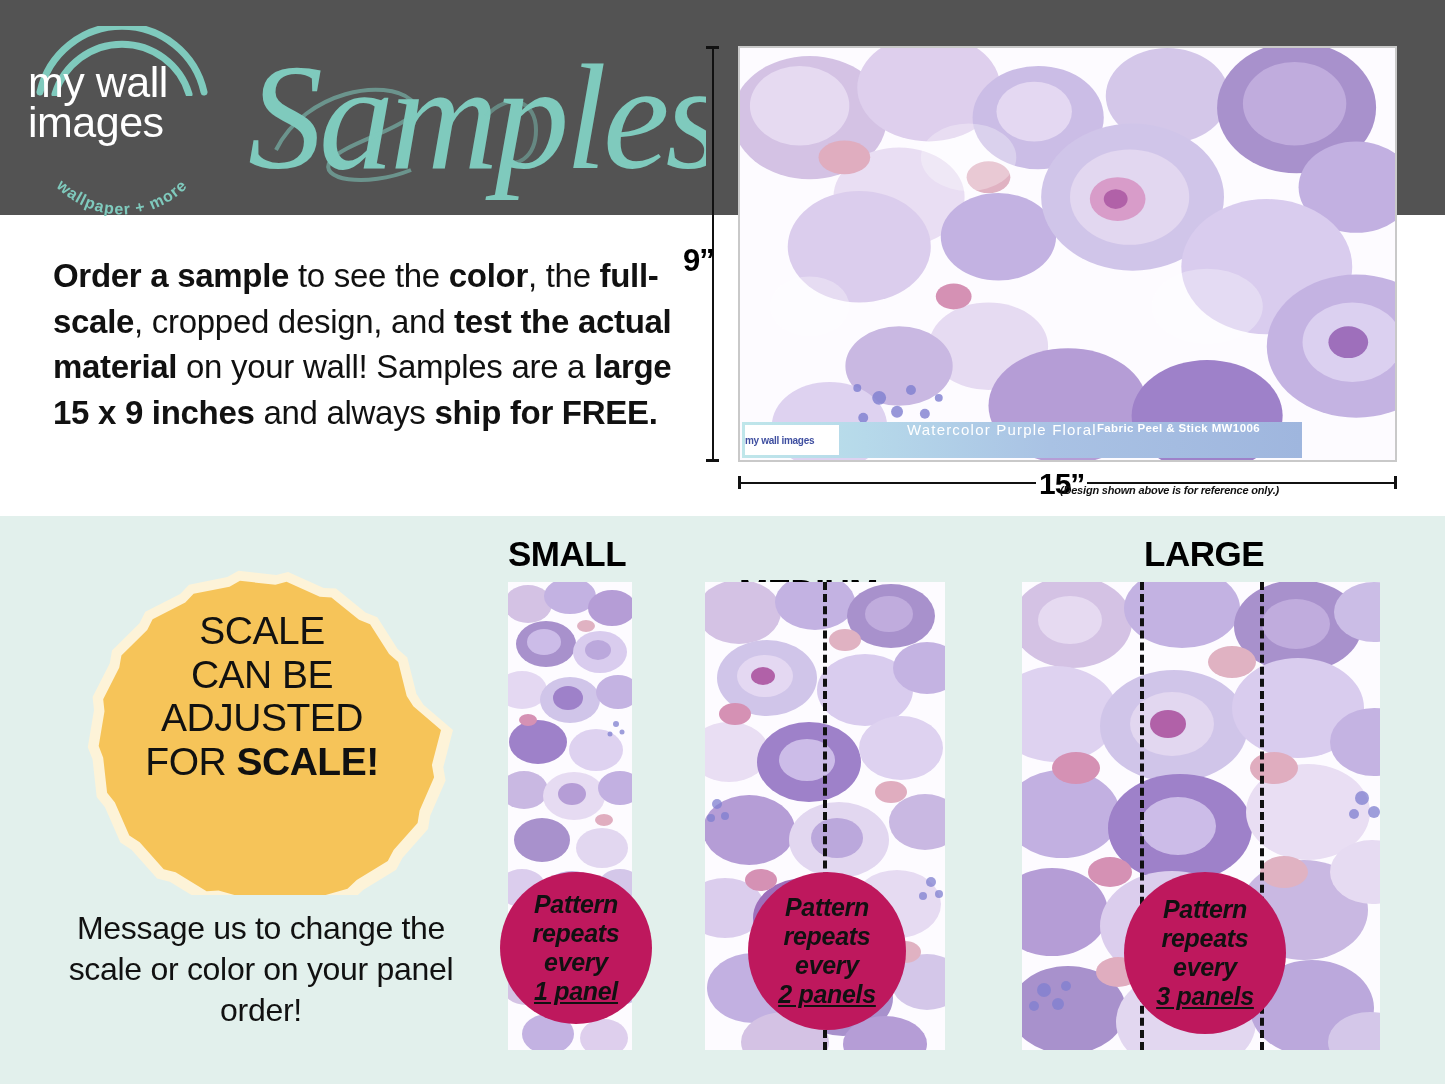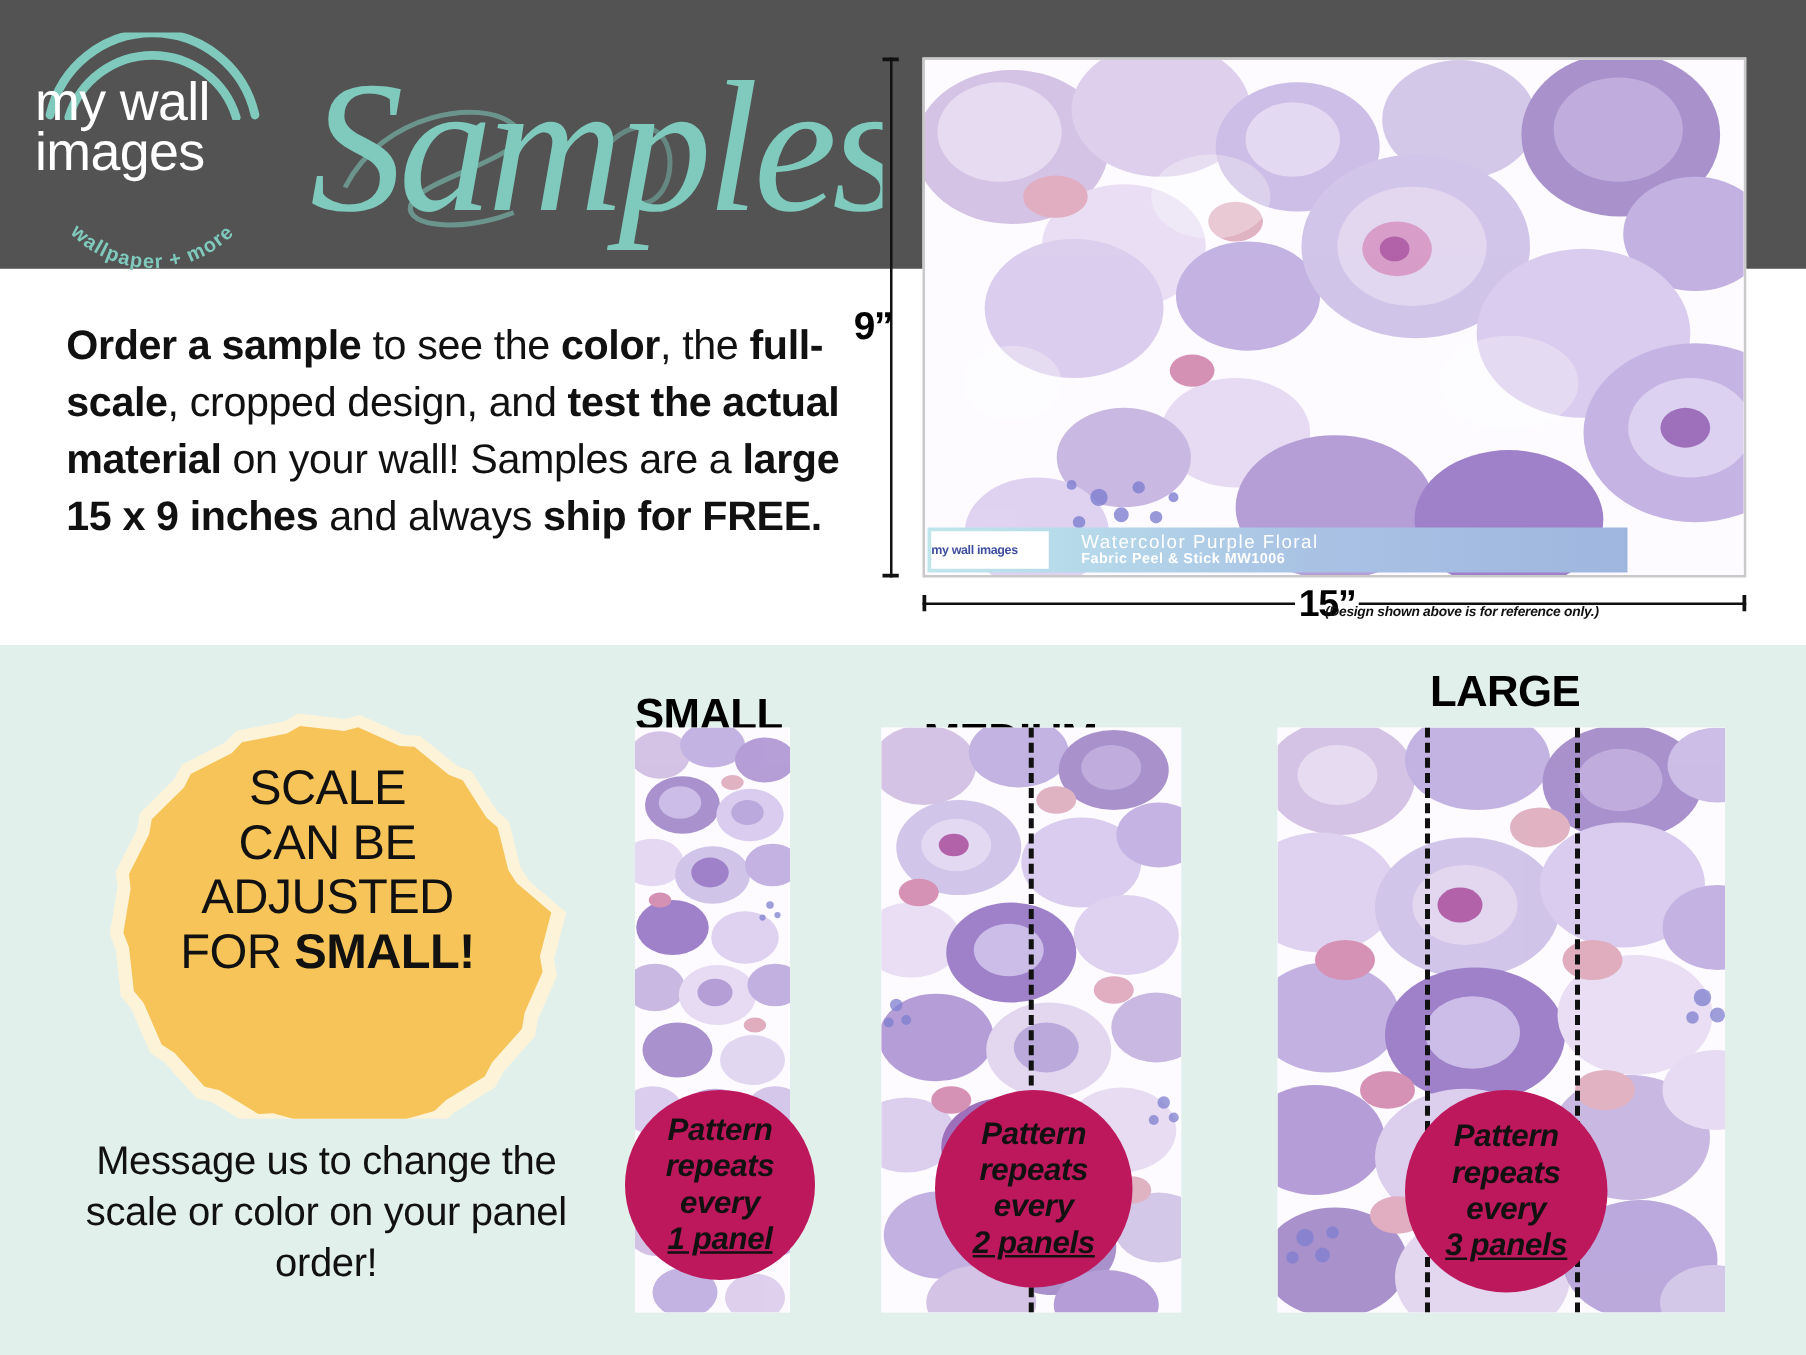--- a/index.html
+++ b/index.html
@@ -58,21 +58,21 @@
     background:linear-gradient(90deg,#bfe6ea 0%,#b6d9ea 22%,#a9c2e4 55%,#9fb6de 100%);
     display:flex;align-items:stretch;
   }
   .sl-logo{
     width:94px;background:#ffffff;margin:3px 0 3px 3px;
     display:flex;align-items:center;justify-content:flex-start;
     position:relative;
   }
   .sl-logo-txt{font-size:10px;color:#3f4fa0;font-weight:bold;letter-spacing:-0.3px;}
   .sl-text{
-    flex:1;padding-left:26px;display:flex;flex-direction:column;justify-content:center;
+    flex:1;padding-left:26px;display:flex;flex-direction:row;justify-content:center;
     color:#ffffff;
   }
   .sl-t1{font-size:15px;letter-spacing:1.2px;line-height:1.05;}
   .sl-t2{font-size:11.5px;font-weight:bold;letter-spacing:0.4px;line-height:1.15;}
 
   
   .dim-h{position:absolute;left:738px;top:481px;width:659px;height:4px;}
   .dim-h .bar{position:absolute;left:0;top:1px;width:659px;height:2px;background:#111;}
   .dim-h .cap-l{position:absolute;left:0;top:-5px;width:3px;height:13px;background:#111;}
   .dim-h .cap-r{position:absolute;right:0;top:-5px;width:3px;height:13px;background:#111;}
@@ -274,27 +274,27 @@
           -154.9,62.7 -158.8,27.7 -163.3,16.1 -157.5,-18.8 -158.8,-30.8 -142.7,-62.6
           -140.6,-74.6 -114.8,-100.1 -109.4,-110.8 -76.7,-127.5 -68.4,-136.2 -32.5,-143.3
           -22.0,-149.2 13.4,-145.2 24.5,-148.2 57.8,-133.2 69.4,-132.6 97.0,-110.2
           108.1,-105.8 127.1,-76.0 136.2,-68.1 144.7,-33.9 151.3,-23.7 "></polygon>
       </g>
     </svg>
     <div class="badge-text">
         <span class="bline">SCALE</span>
         <span class="bline">CAN BE</span>
         <span class="bline">ADJUSTED</span>
-        <span class="bline">FOR <b>SMALL!</b></span>
+        <span class="bline">FOR <b>SCALE!</b></span>
       </div>
   </div>
 
   <div class="msg">Message us to change the scale or color on your panel order!</div>
 
-  <div class="col-title" style="left:508px;top:552px;">SMALL</div>
+  <div class="col-title" style="left:508px;top:534px;">SMALL</div>
   <div class="panel" style="left:508px;top:582px;width:124px;height:468px;">
     <svg class="panel-art" style="left:0;width:124px;" viewBox="0 0 124 468" preserveAspectRatio="none">
       <rect width="124" height="468" fill="#fdfbff"></rect>
       <g opacity="0.85">
         <ellipse cx="20" cy="22" rx="24" ry="19" fill="#cdb9e0"></ellipse>
         <ellipse cx="62" cy="14" rx="26" ry="18" fill="#b9a6dd"></ellipse>
         <ellipse cx="104" cy="26" rx="24" ry="18" fill="#a98dd0"></ellipse>
         <ellipse cx="38" cy="62" rx="30" ry="23" fill="#9a7fc4"></ellipse>
         <ellipse cx="36" cy="60" rx="17" ry="13" fill="#c4b2e4"></ellipse>
         <ellipse cx="92" cy="70" rx="27" ry="21" fill="#d3c4ec"></ellipse>

